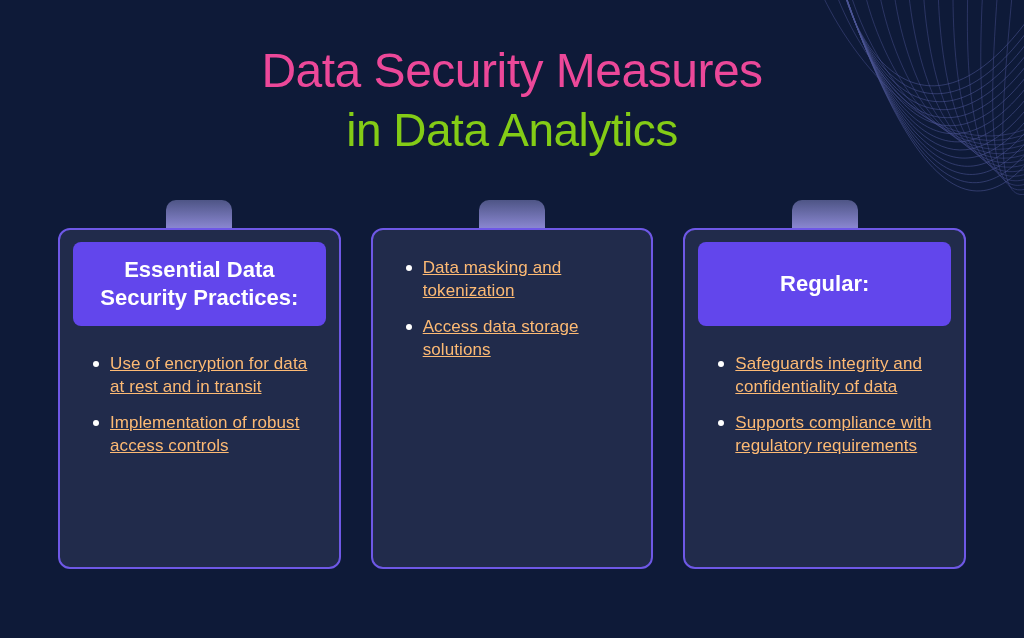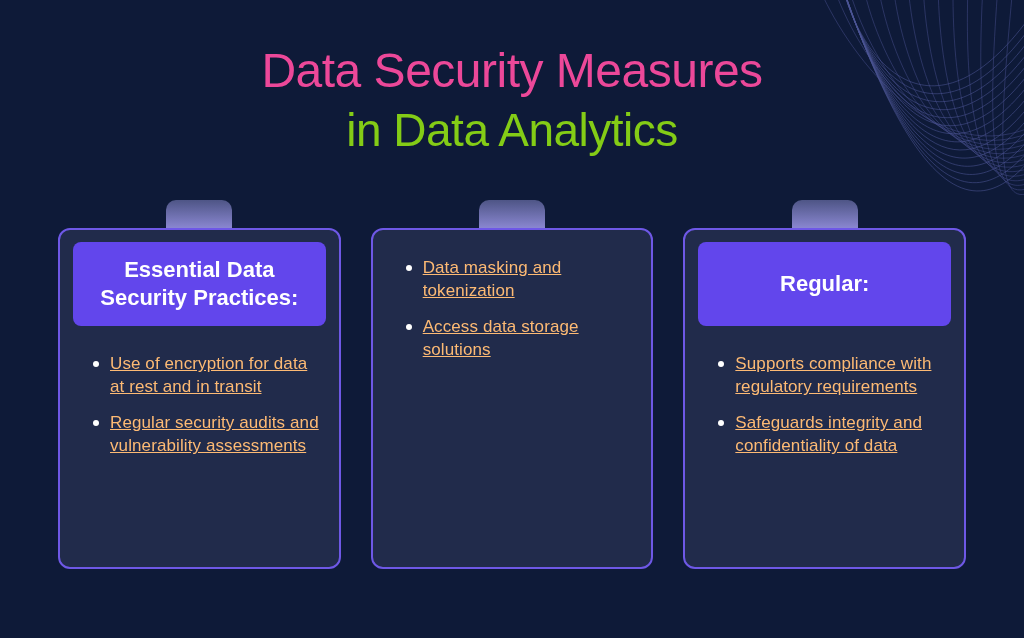--- a/index.html
+++ b/index.html
@@ -163,40 +163,40 @@
   </div>
 
   <div class="cards">
 
     <div class="card-wrap">
       <div class="card-tab"></div>
       <div class="card">
         <div class="card-header">Essential Data Security Practices:</div>
         <ul class="card-body">
           <li class="bullet-item">Use of encryption for data at rest and in transit</li>
-          <li class="bullet-item">Regular security audits and vulnerability assessments</li>
+          <li class="bullet-item">Implementation of robust access controls</li>
         </ul>
       </div>
     </div>
 
     <div class="card-wrap">
       <div class="card-tab"></div>
       <div class="card">
         <ul class="card-body">
           <li class="bullet-item">Data masking and tokenization</li>
           <li class="bullet-item">Access data storage solutions</li>
         </ul>
       </div>
     </div>
 
     <div class="card-wrap">
       <div class="card-tab"></div>
       <div class="card">
         <div class="card-header">Regular:</div>
         <ul class="card-body">
+          <li class="bullet-item">Safeguards integrity and confidentiality of data</li>
           <li class="bullet-item">Supports compliance with regulatory requirements</li>
-          <li class="bullet-item">Safeguards integrity and confidentiality of data</li>
         </ul>
       </div>
     </div>
 
   </div>
 </div>
 
 </body></html>

